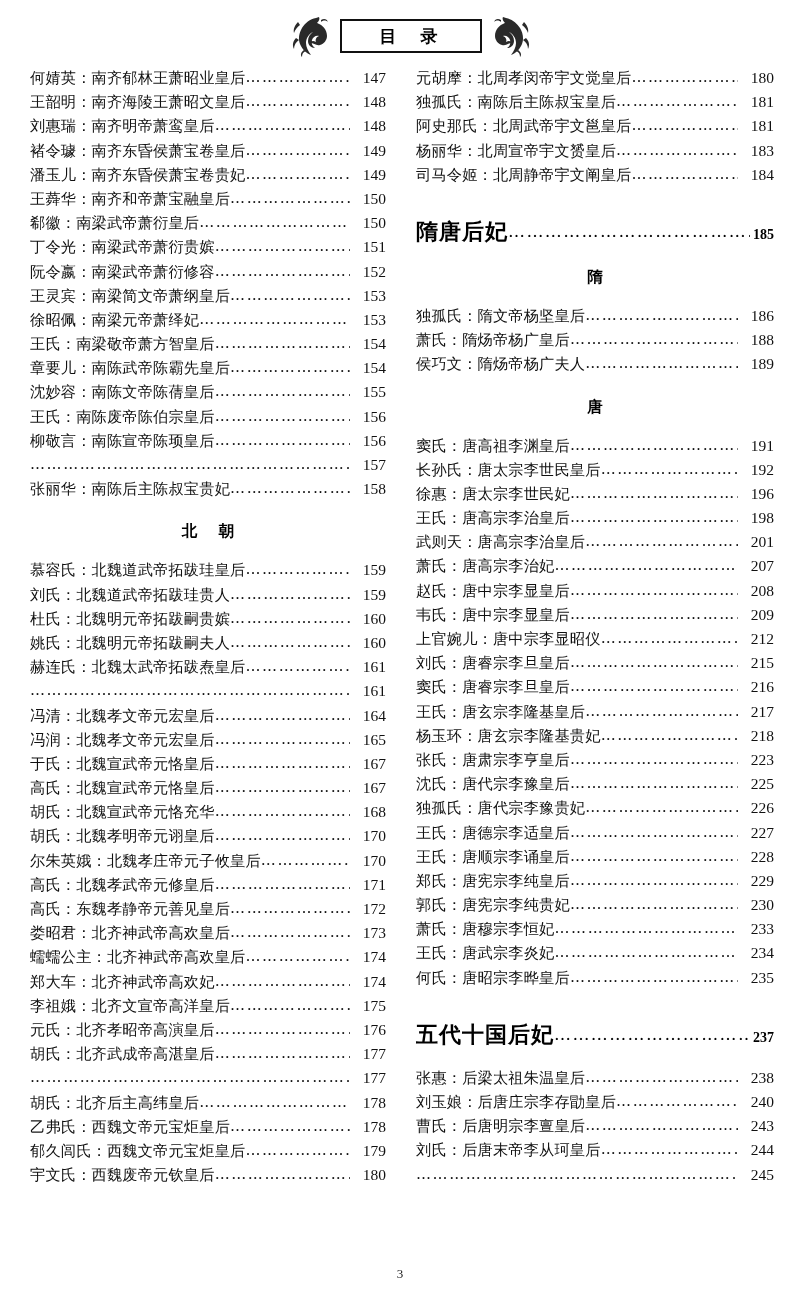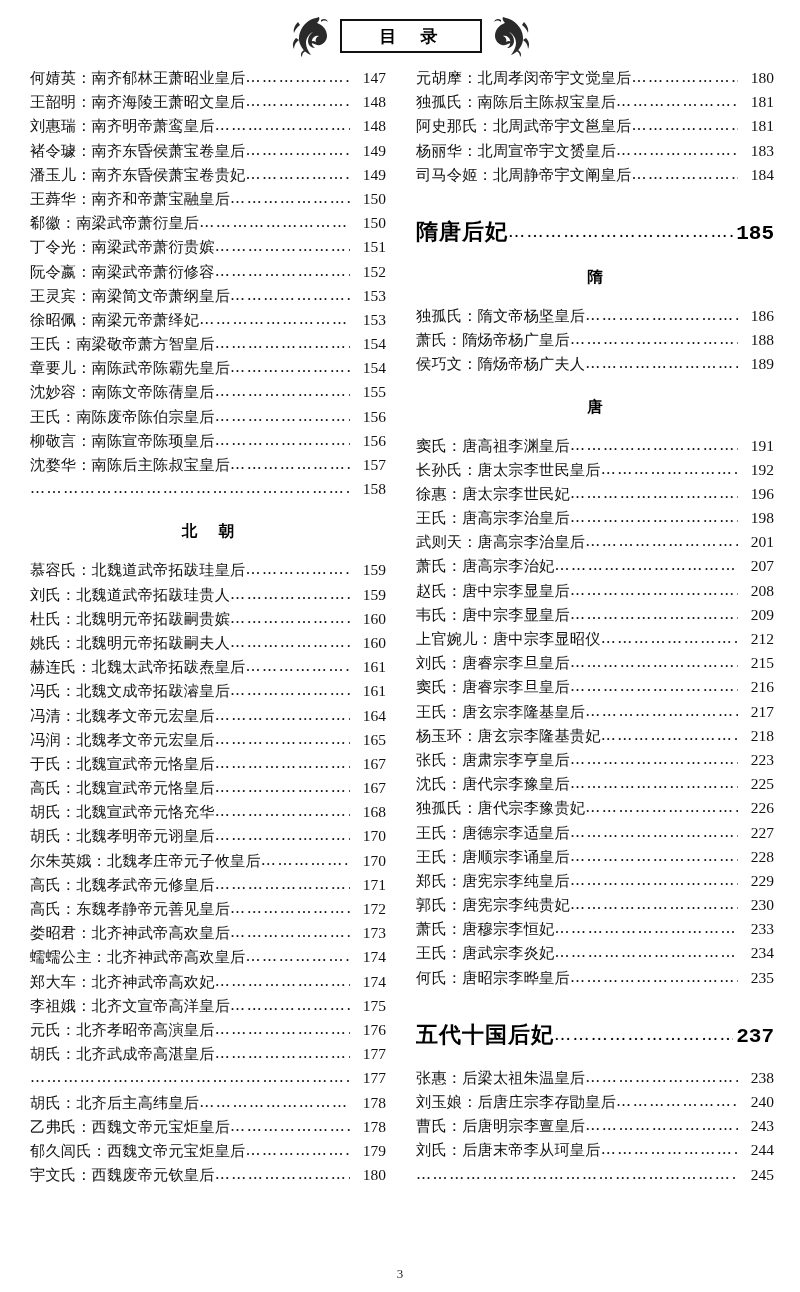--- a/index.html
+++ b/index.html
@@ -132,23 +132,23 @@
     flex: 1 1 auto;
     overflow: hidden;
     white-space: nowrap;
     font-size: 17px;
     letter-spacing: 1.4px;
     position: relative;
     top: -2px;
   }
   .major .page {
     flex: 0 0 auto;
-    font-family: Liberation Mono, monospace;
+    font-family: Liberation Serif, serif;
     font-weight: bold;
-    font-size: 21px;
+    font-size: 14px;
     padding-left: 3px;
   }
 
   
   .folio {
     position: absolute;
     bottom: 10px;
     left: 0;
     width: 100%;
     text-align: center;
@@ -266,25 +266,25 @@
           <span class="etext">王氏：南陈废帝陈伯宗皇后</span>
           <span class="leader">………………………………………………………………………………</span>
           <span class="page">156</span>
         </div>
         <div class="entry">
           <span class="etext">柳敬言：南陈宣帝陈顼皇后</span>
           <span class="leader">………………………………………………………………………………</span>
           <span class="page">156</span>
         </div>
         <div class="entry">
-          <span class="etext">沈婺华：南陈后主陈叔宝皇后</span>
           <span class="leader">………………………………………………………………………………</span>
           <span class="page">157</span>
         </div>
         <div class="entry">
+          <span class="etext">张丽华：南陈后主陈叔宝贵妃</span>
           <span class="leader">………………………………………………………………………………</span>
           <span class="page">158</span>
         </div>
       </div>
     <div class="subhead">北 朝</div>
     <div>
         <div class="entry">
           <span class="etext">慕容氏：北魏道武帝拓跋珪皇后</span>
           <span class="leader">………………………………………………………………………………</span>
           <span class="page">159</span>
@@ -303,21 +303,20 @@
           <span class="etext">姚氏：北魏明元帝拓跋嗣夫人</span>
           <span class="leader">………………………………………………………………………………</span>
           <span class="page">160</span>
         </div>
         <div class="entry">
           <span class="etext">赫连氏：北魏太武帝拓跋焘皇后</span>
           <span class="leader">………………………………………………………………………………</span>
           <span class="page">161</span>
         </div>
         <div class="entry">
-          <span class="etext">冯氏：北魏文成帝拓跋濬皇后</span>
           <span class="leader">………………………………………………………………………………</span>
           <span class="page">161</span>
         </div>
         <div class="entry">
           <span class="etext">冯清：北魏孝文帝元宏皇后</span>
           <span class="leader">………………………………………………………………………………</span>
           <span class="page">164</span>
         </div>
         <div class="entry">
           <span class="etext">冯润：北魏孝文帝元宏皇后</span>

